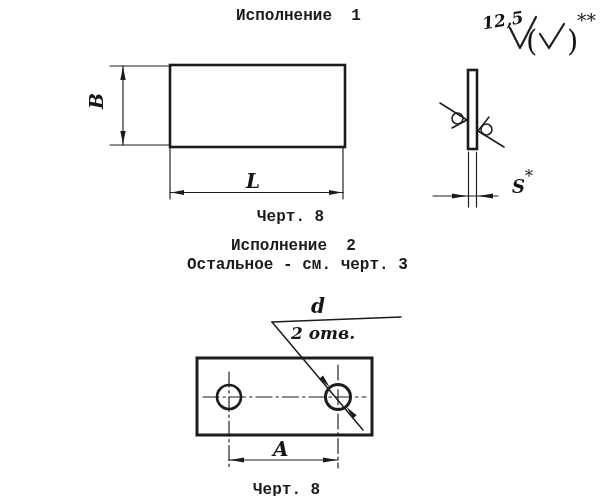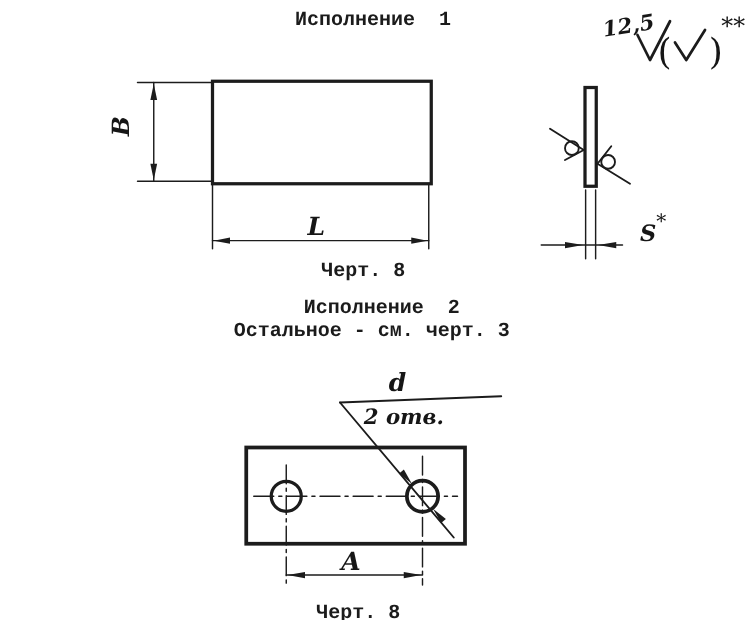--- a/index.html
+++ b/index.html
@@ -28,21 +28,21 @@
   }
   .pl { font-family:"DejaVu Serif", serif; font-weight:400; fill:#161616; stroke:none; }
 </style>
 </head>
 <body>
 
 <div class="page">
 
   <div class="typ" style="left:236px; top:8px;">Исполнение  1</div>
   <div class="typ" style="left:257px; top:209px;">Черт. 8</div>
-  <div class="typ" style="left:231px; top:238px;margin-left:12px;">Исполнение  2</div>
+  <div class="typ" style="left:231px; top:238px;">Исполнение  2</div>
   <div class="typ" style="left:187px; top:257px;">Остальное - см. черт. 3</div>
   <div class="typ" style="left:253px; top:482px;">Черт. 8</div>
 
   <svg class="art" width="605" height="496" viewBox="0 0 605 496">
 
     <g>
       <text class="lbl" x="482" y="27" font-size="17" transform="rotate(-9 498 20)">12,5</text>
       <polyline class="chk" points="510,28 520,48 536,17"></polyline>
       <text class="pl" x="526" y="51" font-size="29">(</text>
       <polyline class="chk" points="540,34 549,48 564,24"></polyline>

